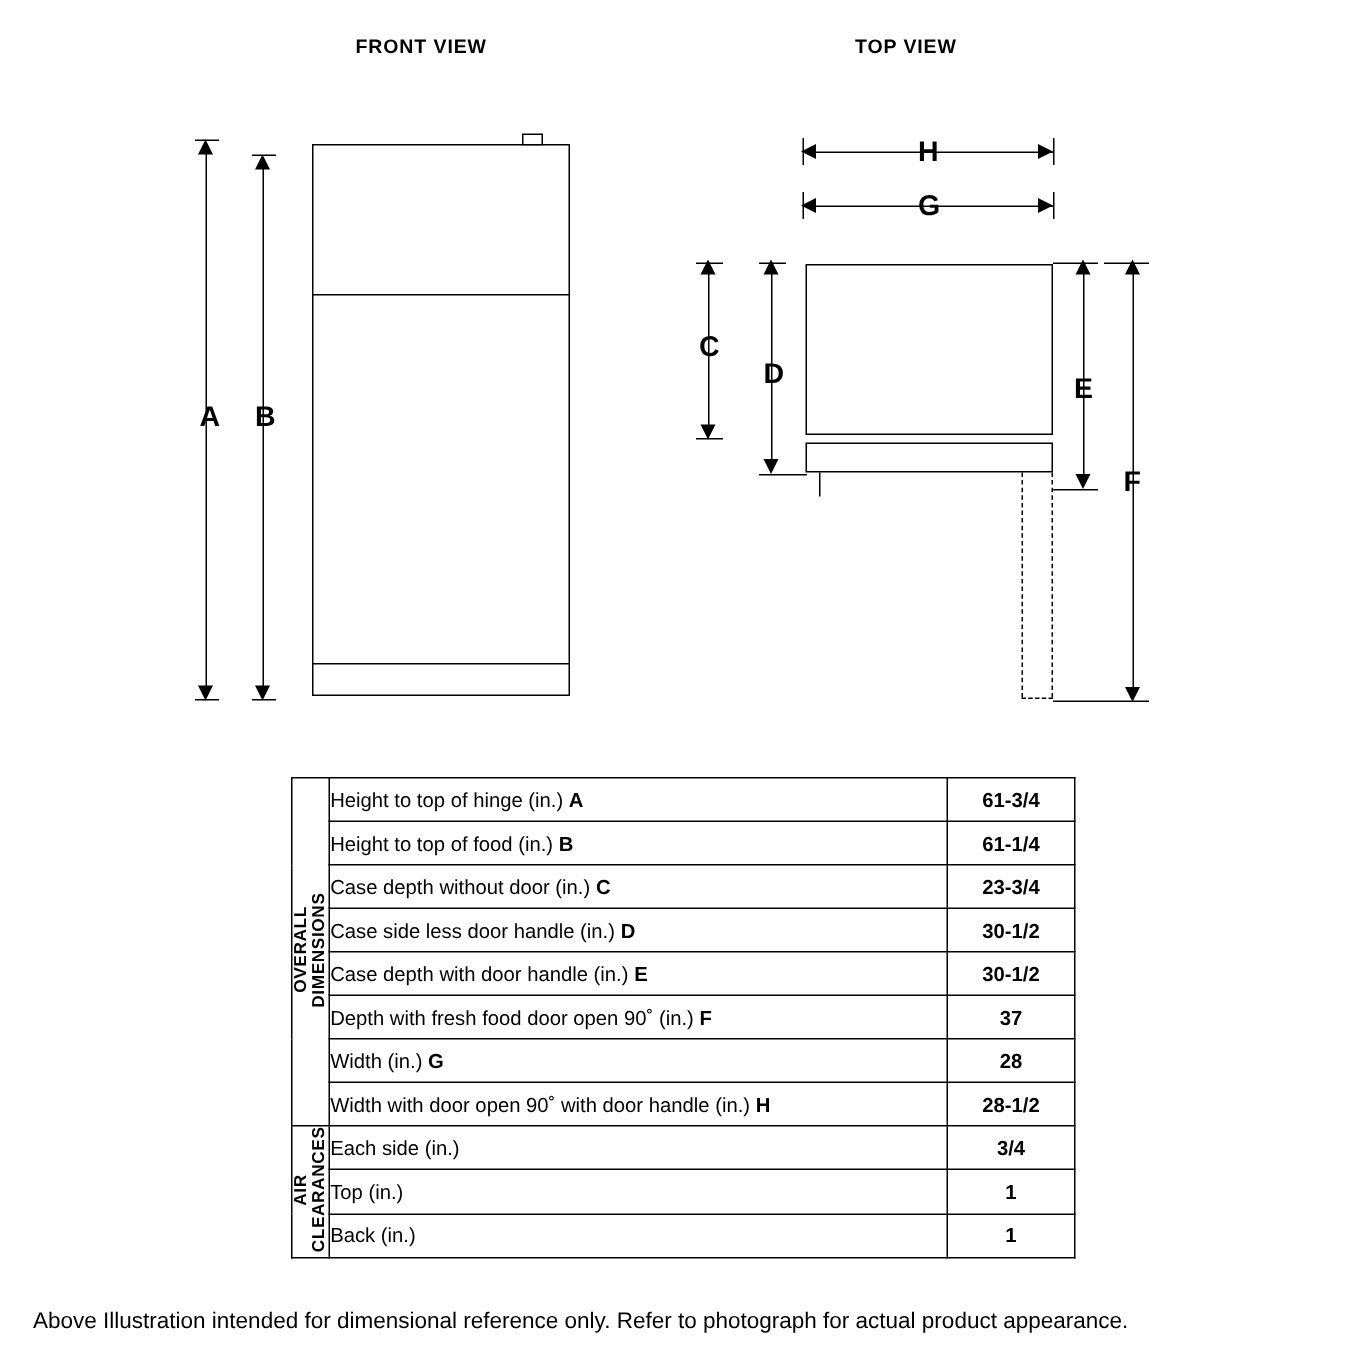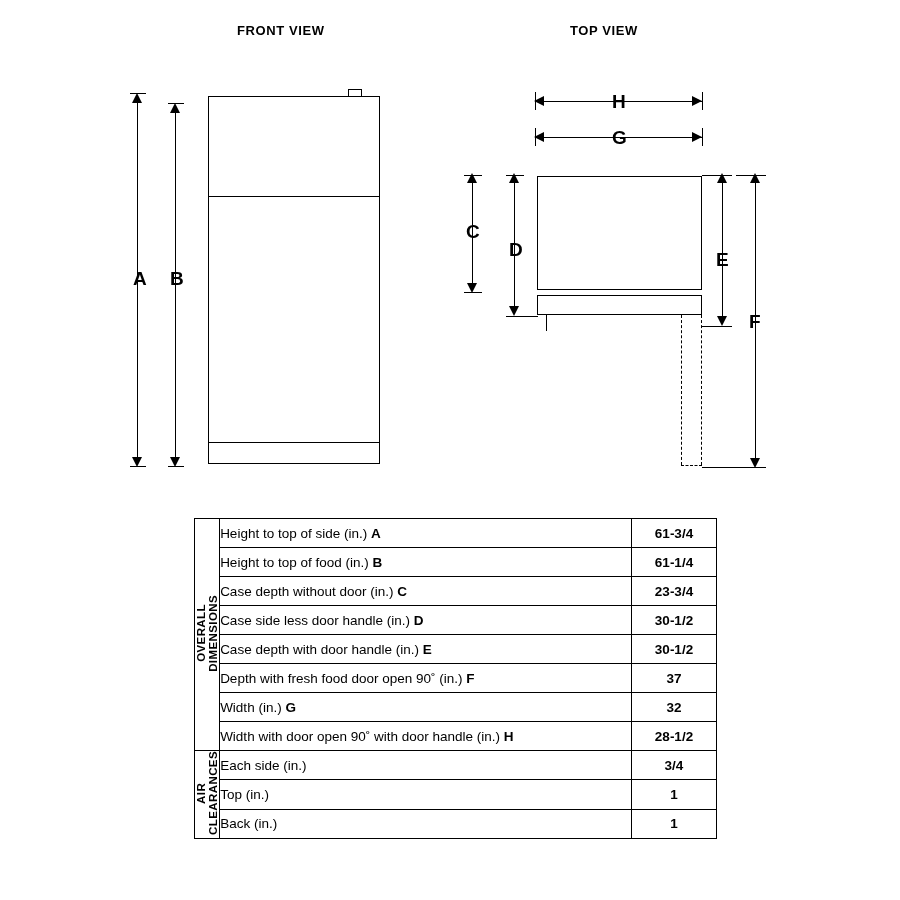--- a/index.html
+++ b/index.html
@@ -238,21 +238,21 @@
   </div>
 
   <table id="spec-table">
     <tbody>
       <tr>
         <td class="group-cell" rowspan="8">
           <span class="rot">OVERALL
 DIMENSIONS</span>
         </td>
         <td class="desc-cell">
-          <span>Height to top of side (in.)</span>
+          <span>Height to top of hinge (in.)</span>
           <b>A</b>
         </td>
         <td class="value-cell">61-3/4</td>
       </tr>
       <tr>
         <td class="desc-cell">
           <span>Height to top of food (in.)</span>
           <b>B</b>
         </td>
         <td class="value-cell">61-1/4</td>
@@ -283,21 +283,21 @@
           <span>Depth with fresh food door open 90˚ (in.)</span>
           <b>F</b>
         </td>
         <td class="value-cell">37</td>
       </tr>
       <tr>
         <td class="desc-cell">
           <span>Width (in.)</span>
           <b>G</b>
         </td>
-        <td class="value-cell">32</td>
+        <td class="value-cell">28</td>
       </tr>
       <tr>
         <td class="desc-cell">
           <span>Width with door open 90˚ with door handle (in.)</span>
           <b>H</b>
         </td>
         <td class="value-cell">28-1/2</td>
       </tr>
 
       <tr>
@@ -318,13 +318,14 @@
       </tr>
       <tr>
         <td class="desc-cell">
           <span>Back (in.)</span>
         </td>
         <td class="value-cell">1</td>
       </tr>
     </tbody>
   </table>
 
+  <div id="footnote">Above Illustration intended for dimensional reference only. Refer to photograph for actual product appearance.</div>
 </div>
 
 </body></html>

